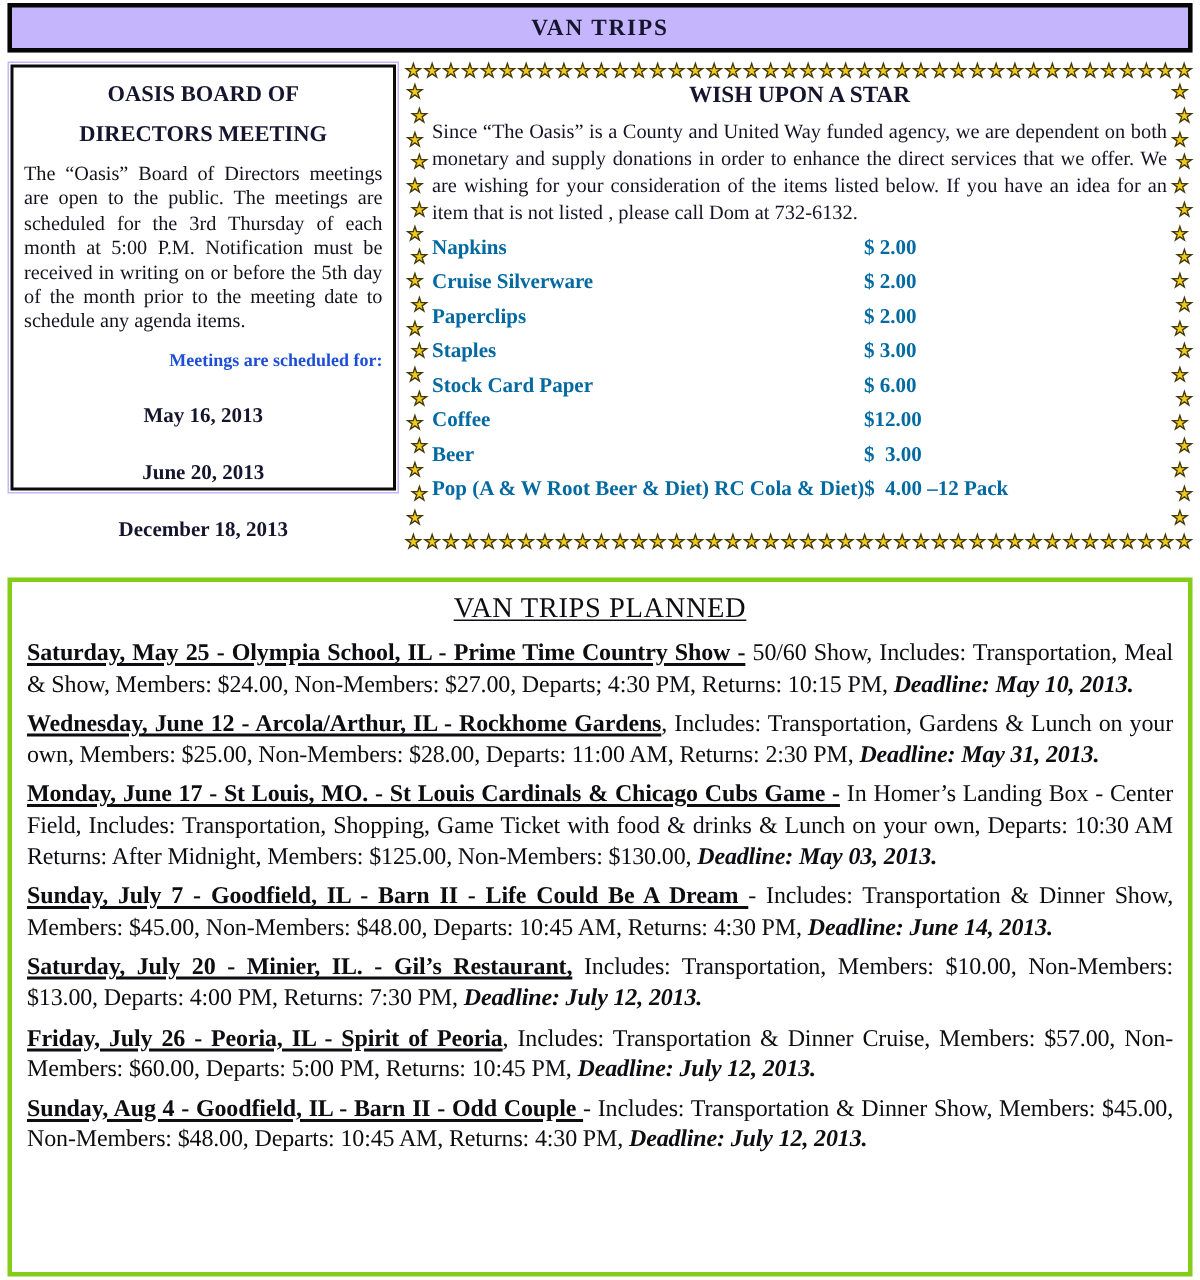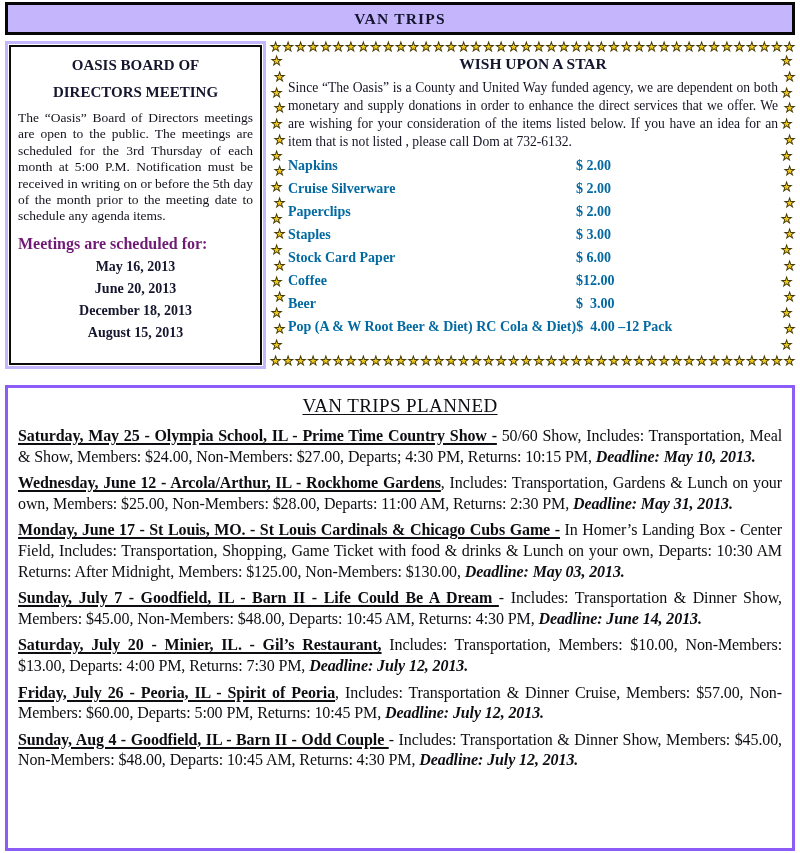--- a/index.html
+++ b/index.html
@@ -10,28 +10,28 @@
   
   .header-box{
     position:absolute;left:5px;top:2px;width:790px;height:33px;
     border:3px solid #060606;box-sizing:border-box;
     display:flex;align-items:center;justify-content:center;background:#c4b5fd;
   }
   .header-title{font-weight:bold;font-size:15.5px;letter-spacing:1.2px;color:#15152e;}
 
   
   .board-outer{
-    position:absolute;left:5px;top:41px;width:261px;height:328px;
-    border:3px solid #c4b5fd;box-sizing:border-box;padding:1px;background:#fff;
+    position:absolute;left:5px;top:41px;width:261px;height:288px;
+    border:1px solid #c4b5fd;box-sizing:border-box;padding:1px;background:#fff;
   }
   .board-inner{height:100%;border:2px solid #0b0b0b;box-sizing:border-box;padding:5px 7px 0 7px;}
   .board-title{font-weight:bold;font-size:15px;text-align:center;color:#15152e;line-height:27px;}
   .board-body{font-size:13.5px;line-height:16.4px;text-align:justify;margin-top:4px;color:#12121c;}
-  .board-sched{font-weight:bold;font-size:16px;text-align:left;margin-top:10px;color:#701a75;}
-  .board-date{font-weight:bold;font-size:14px;text-align:center;margin-top:6px;color:#15152e;}
+  .board-sched{font-weight:bold;font-size:12px;text-align:right;margin-top:10px;color:#1d4ed8;}
+  .board-date{font-weight:bold;font-size:14px;text-align:center;margin-top:22px;color:#15152e;}
 
   
   .wish-box{position:absolute;left:270px;top:40px;width:525px;height:328px;background:#fff;}
   .star-row{position:absolute;left:0;right:0;height:14px;display:flex;justify-content:space-between;
             font-size:12.5px;line-height:14px;}
   .star-row.top{top:0;}
   .star-row.bottom{bottom:0;}
   .star-col{position:absolute;top:15px;bottom:16px;width:14px;display:flex;flex-direction:column;
             justify-content:space-between;font-size:12.5px;line-height:13px;}
   .star-col.left{left:1px;}
@@ -42,21 +42,21 @@
   .wish-title{text-align:center;font-weight:bold;font-size:15.5px;color:#15152e;line-height:22px;}
   .wish-intro{font-size:13.6px;line-height:18px;text-align:justify;margin-top:4px;color:#141424;}
   .wish-items{margin-top:3px;}
   .wish-item{display:flex;height:23px;align-items:center;font-weight:bold;font-size:14px;color:#0369a1;}
   .wish-item .name{min-width:288px;white-space:nowrap;}
   .wish-item .price{white-space:pre;}
 
   
   .trips-box{
     position:absolute;left:5px;top:385px;width:790px;height:466px;
-    border:3px solid #8b5cf6;box-sizing:border-box;padding:1px 10px 0 10px;
+    border:3px solid #84cc16;box-sizing:border-box;padding:1px 10px 0 10px;
     overflow:hidden;background:#fff;
   }
   .trips-title{
     text-align:center;font-size:19px;line-height:29px;margin-top:2px;color:#0d0d12;
     text-decoration:underline;text-underline-offset:2px;letter-spacing:0.4px;
   }
   .trip{font-size:16px;line-height:20.6px;text-align:justify;margin:6px 0 0 0;color:#0d0d12;letter-spacing:-0.1px;}
   .trip .lead{font-weight:bold;text-decoration:underline;text-decoration-thickness:2px;text-underline-offset:2px;}
   .trip .deadline{font-weight:bold;font-style:italic;}
 </style>

